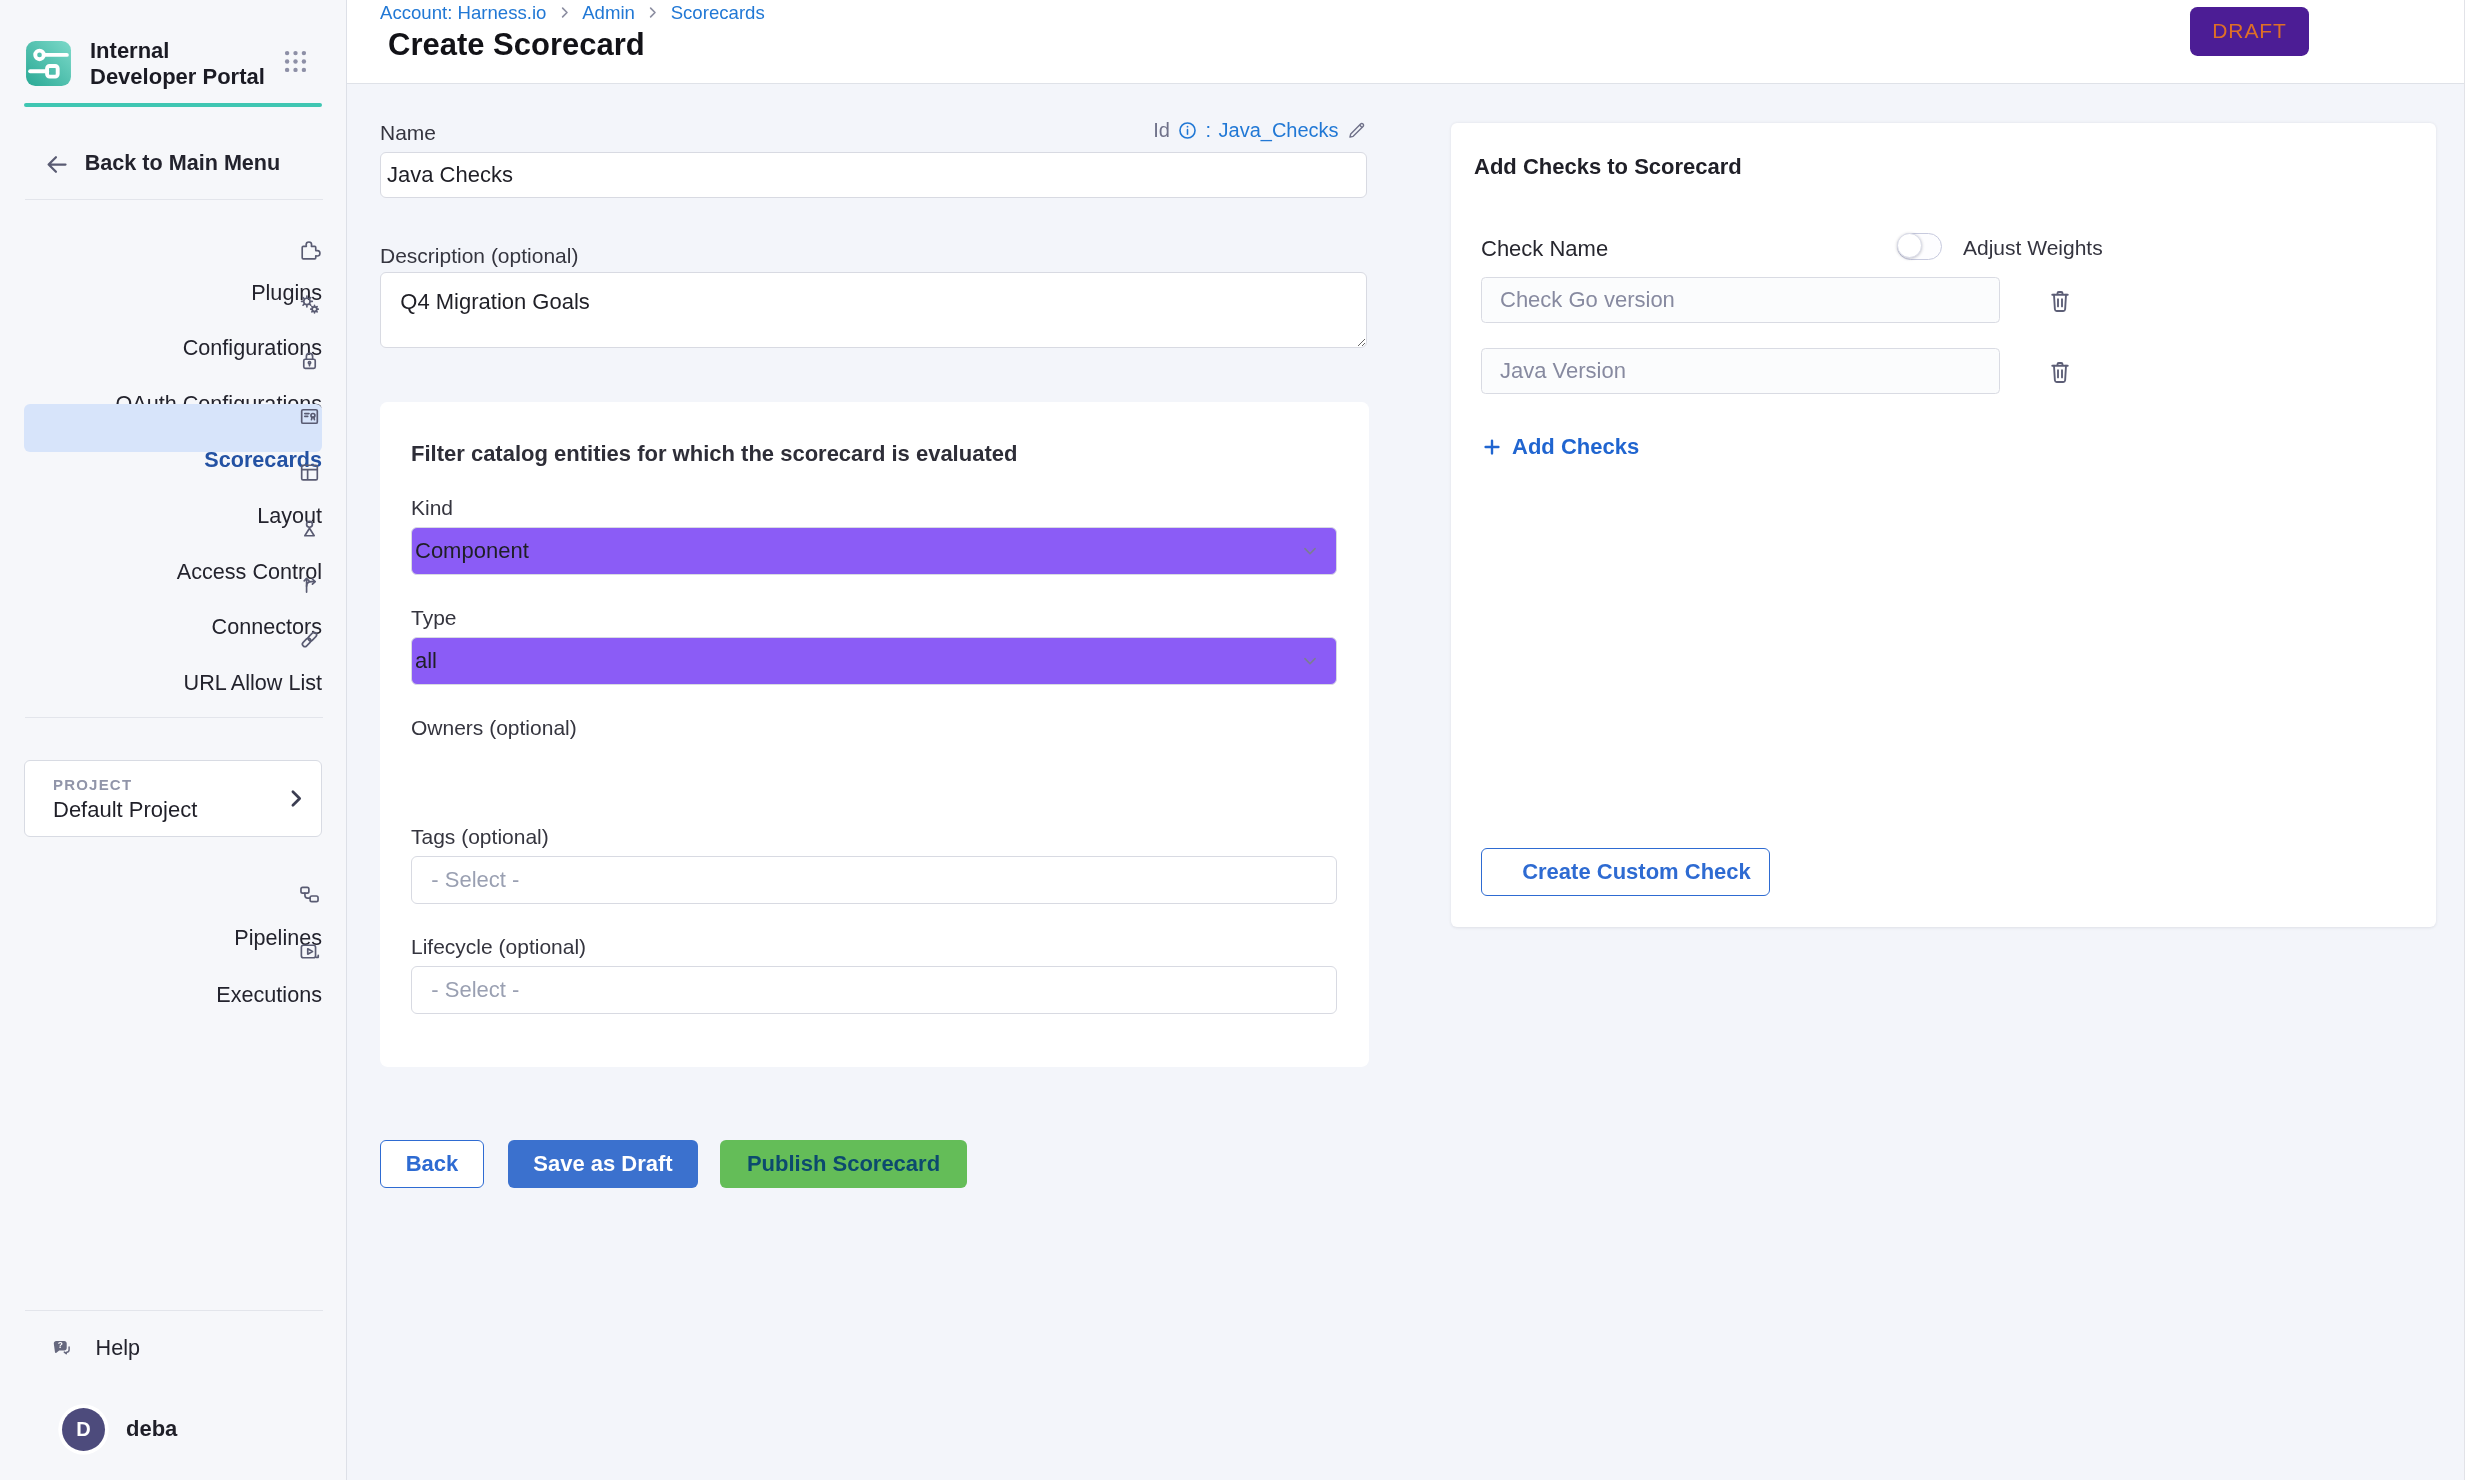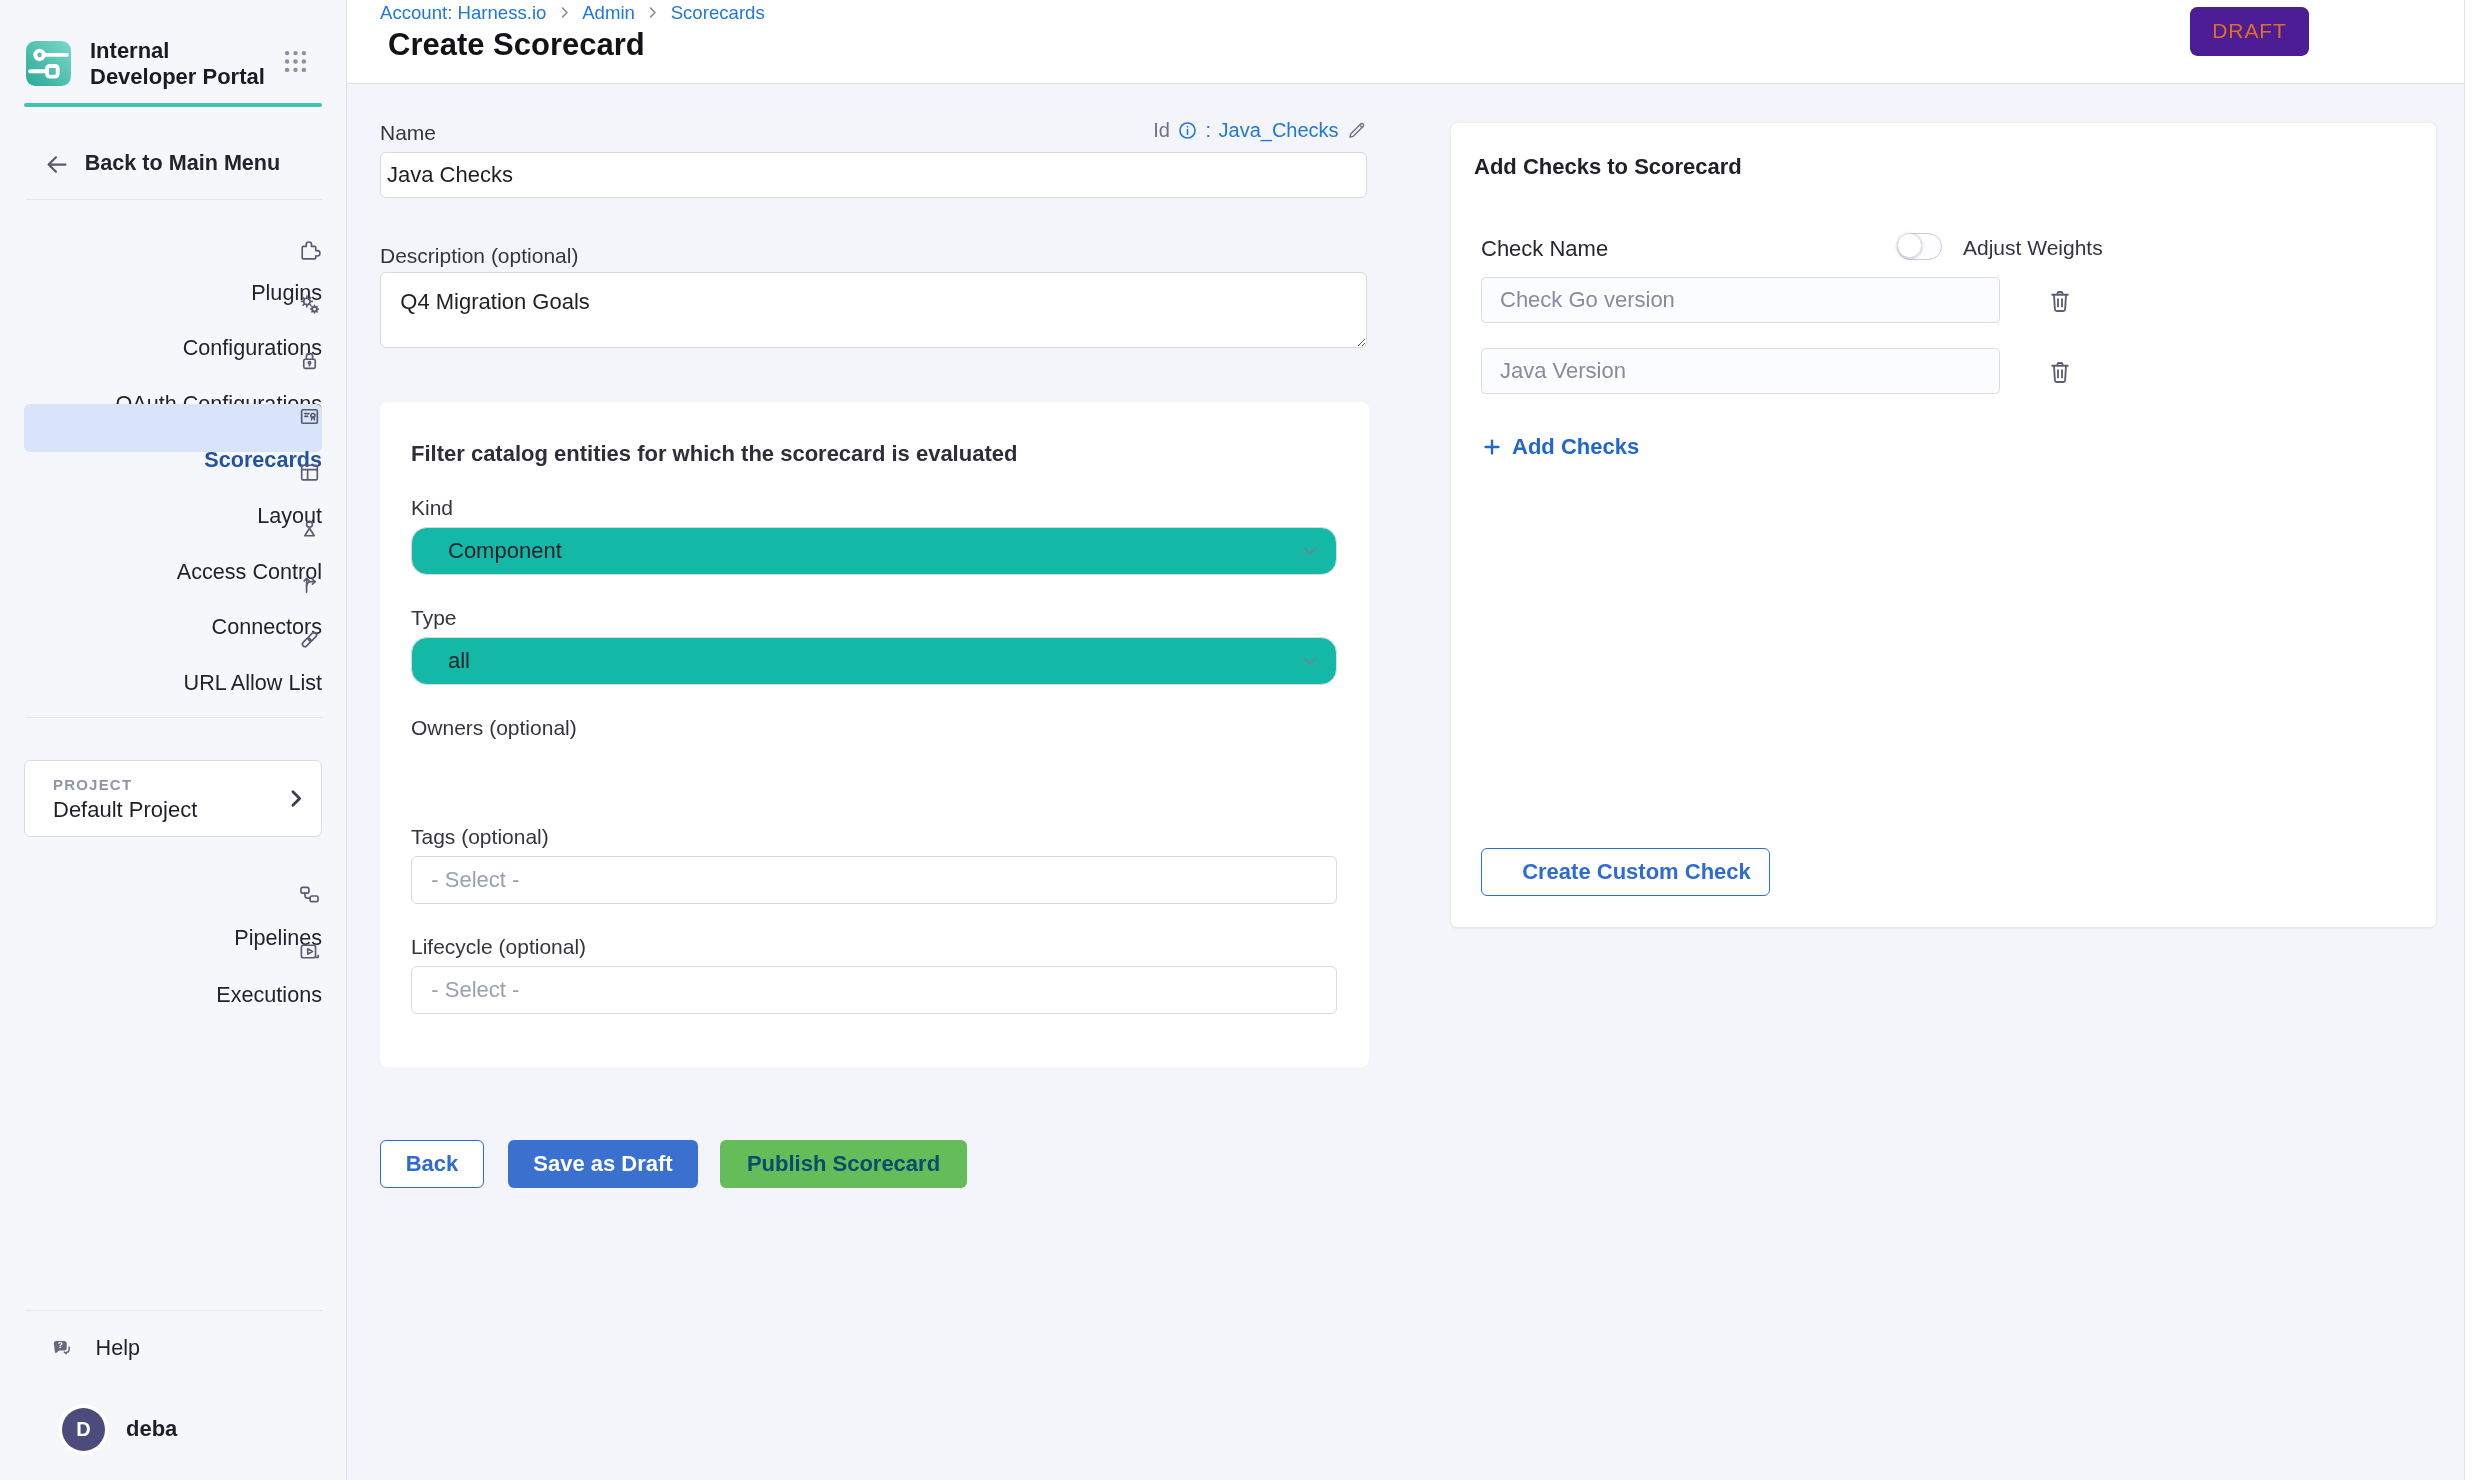--- a/index.html
+++ b/index.html
@@ -76,23 +76,23 @@
   .desc-area { position:absolute; left:380px; top:272px; width:987px; height:76px;
     background:#ffffff; border:0.7px solid #d8dae2; border-radius:6px; resize:both;
     font-family:"Liberation Sans",sans-serif; font-size:22px; color:#1f1f26;
     padding:16.4px 19.3px; outline:none; }
 
   .filter-card { position:absolute; left:380px; top:402px; width:989px; height:665px;
     background:#ffffff; border-radius:7.4px; }
   .filter-title { position:absolute; left:31px; top:39px; font-size:22px; font-weight:700;
     color:#2e2e38; }
   .in-card-label { position:absolute; left:31px; font-size:21px; color:#35353f; }
-  .select-box { position:absolute; left:31px; width:926px; height:48px; background:#14b8a6;
-    border:0.7px solid #d8dae2; border-radius:16px; display:flex; align-items:center;
-    padding:0 36px; font-size:22px; color:#1f1f26; cursor:pointer; }
+  .select-box { position:absolute; left:31px; width:926px; height:48px; background:#8b5cf6;
+    border:0.7px solid #d8dae2; border-radius:6px; display:flex; align-items:center;
+    padding:0 3px; font-size:22px; color:#1f1f26; cursor:pointer; }
   .select-box .chev { position:absolute; right:15px; width:22px; height:22px; color:#7b7d92; }
   .plain-input { position:absolute; left:31px; width:926px; height:48px; background:#ffffff;
     border:0.7px solid #d8dae2; border-radius:6px; font-family:"Liberation Sans",sans-serif;
     font-size:22px; color:#1f1f26; padding:0 19.3px; outline:none; }
   .plain-input::placeholder { color:#9aa0b2; }
   .owners-box { position:absolute; left:31px; top:345px; width:926px; height:48px;
     background:#ffffff; border:0.7px solid #d8dae2; border-radius:6px; display:flex;
     align-items:center; padding:0 9.7px; cursor:text; }
   .chip { background:#c9f1fc; border-radius:3px; height:33px; display:flex;
     align-items:center; gap:6.7px; padding:0 6px 0 9.7px; font-size:21px; color:#25292c; }

